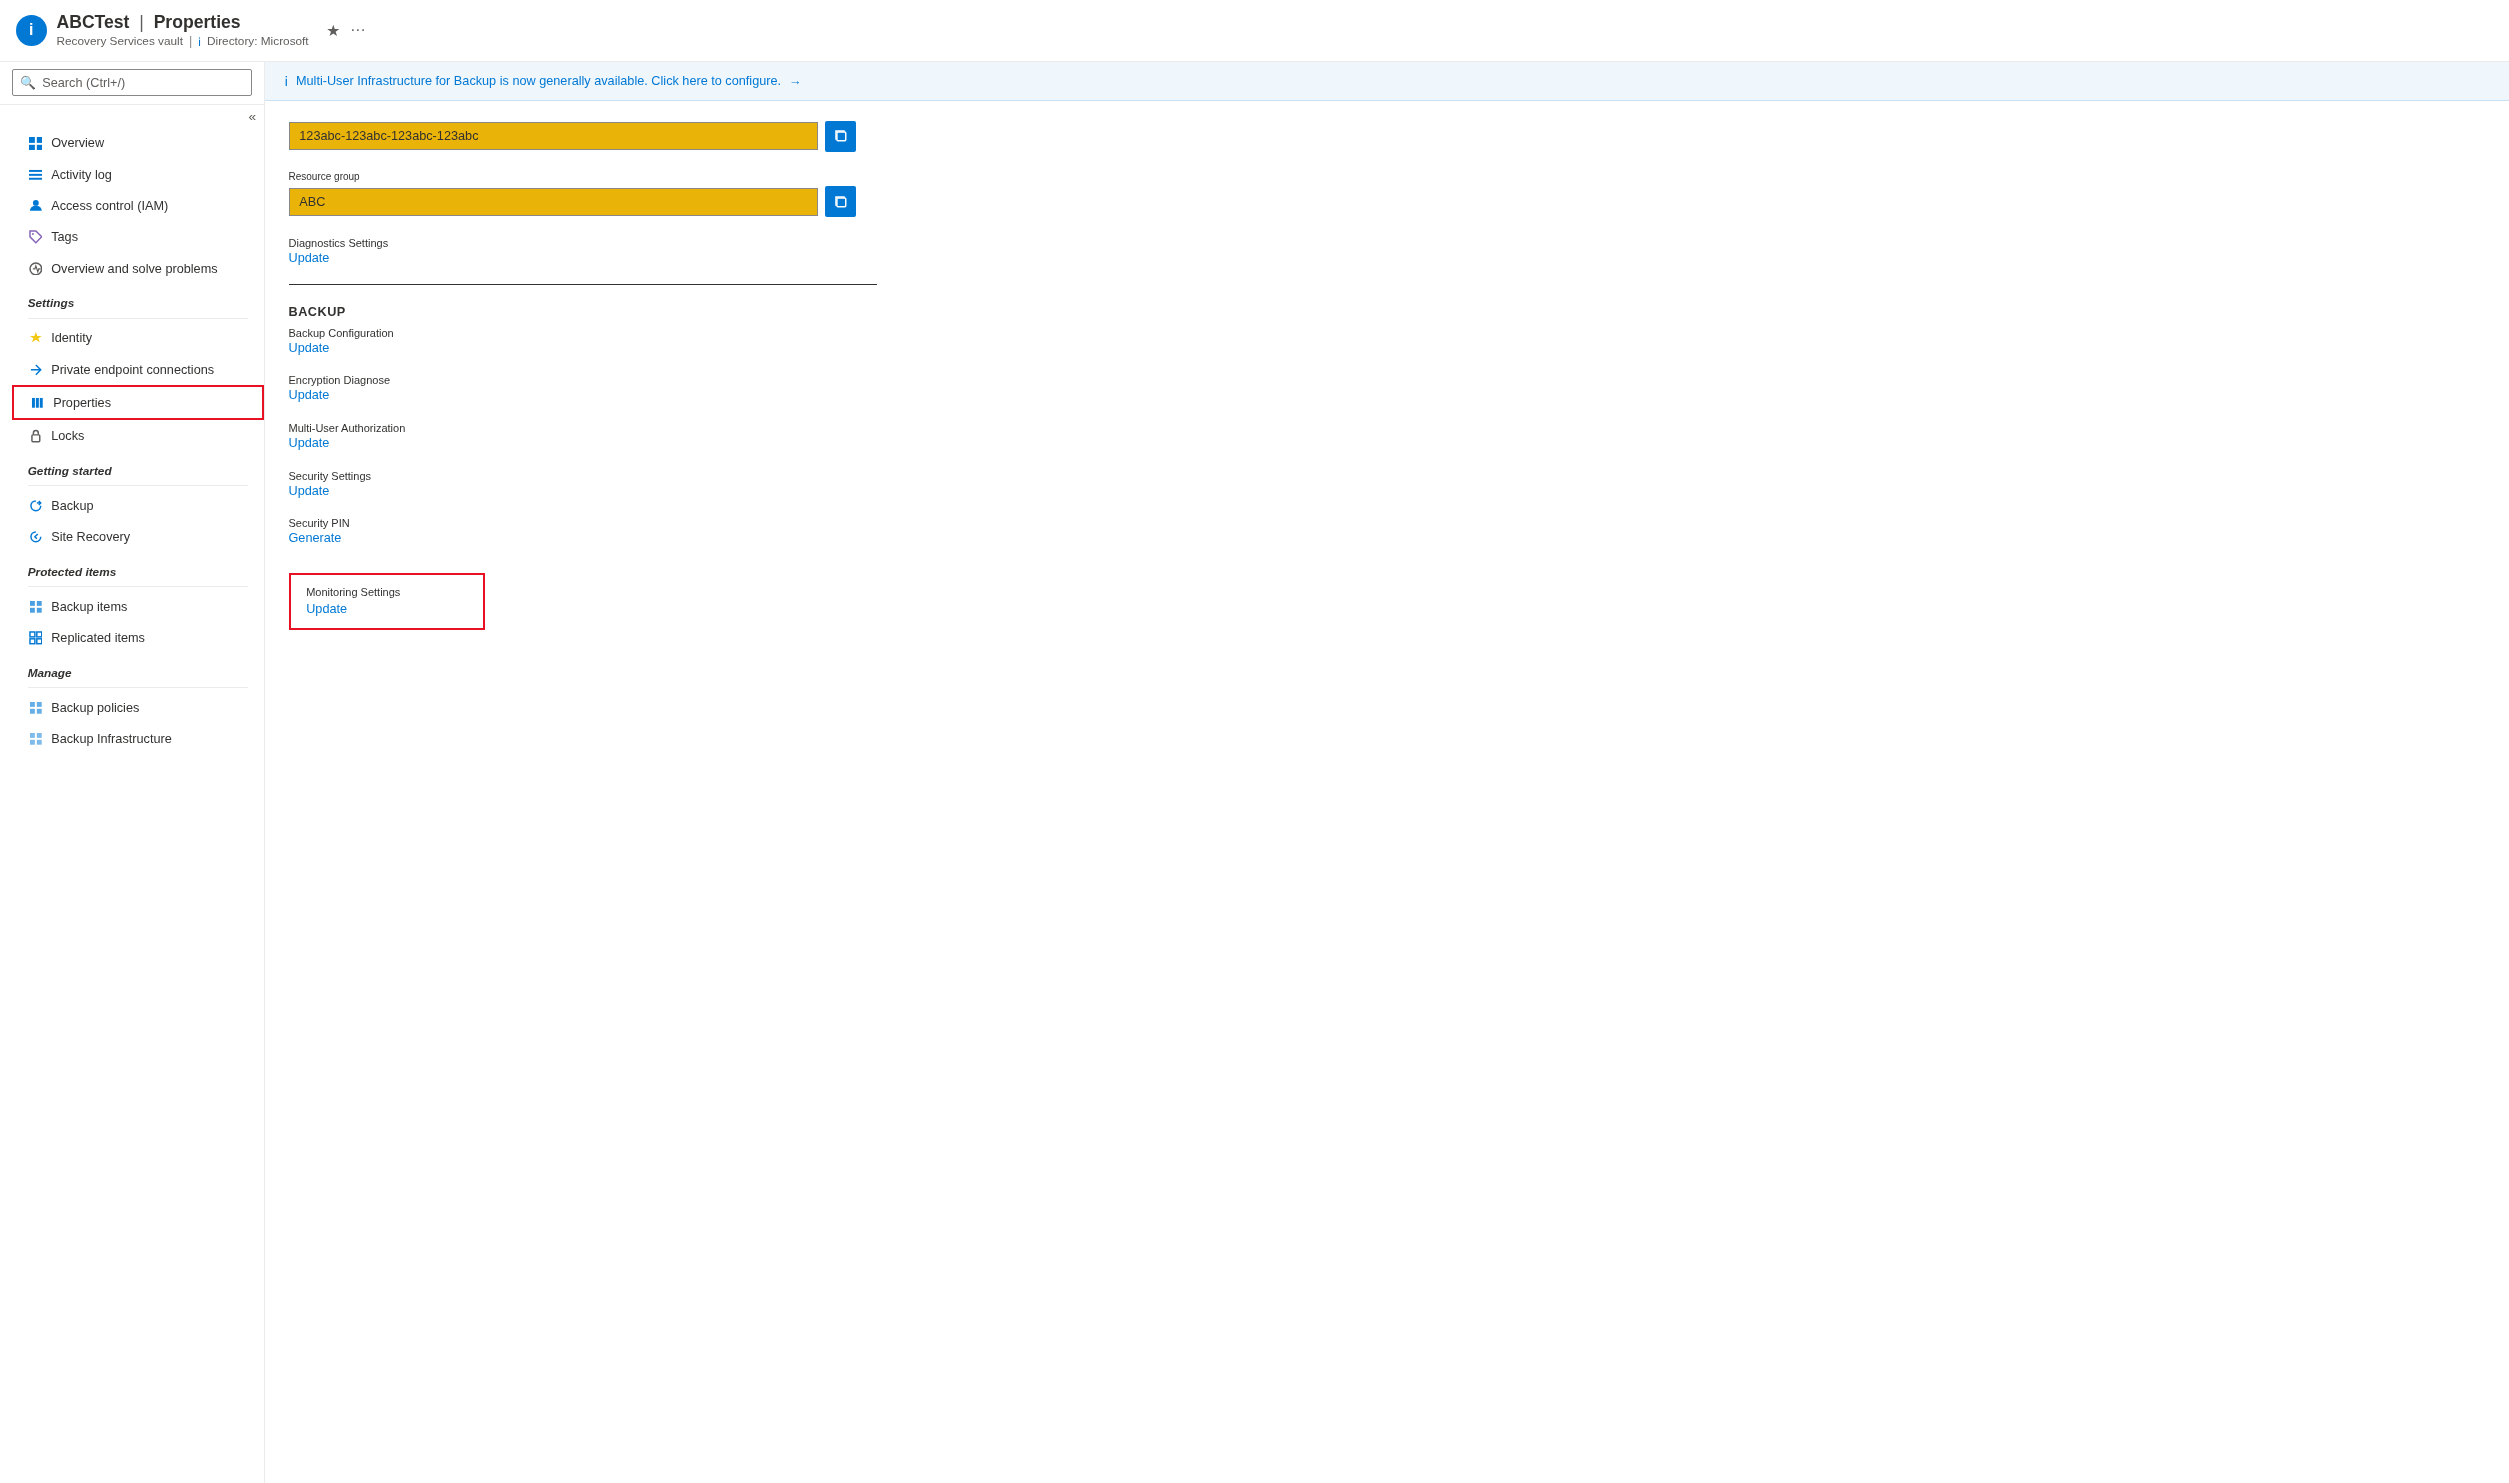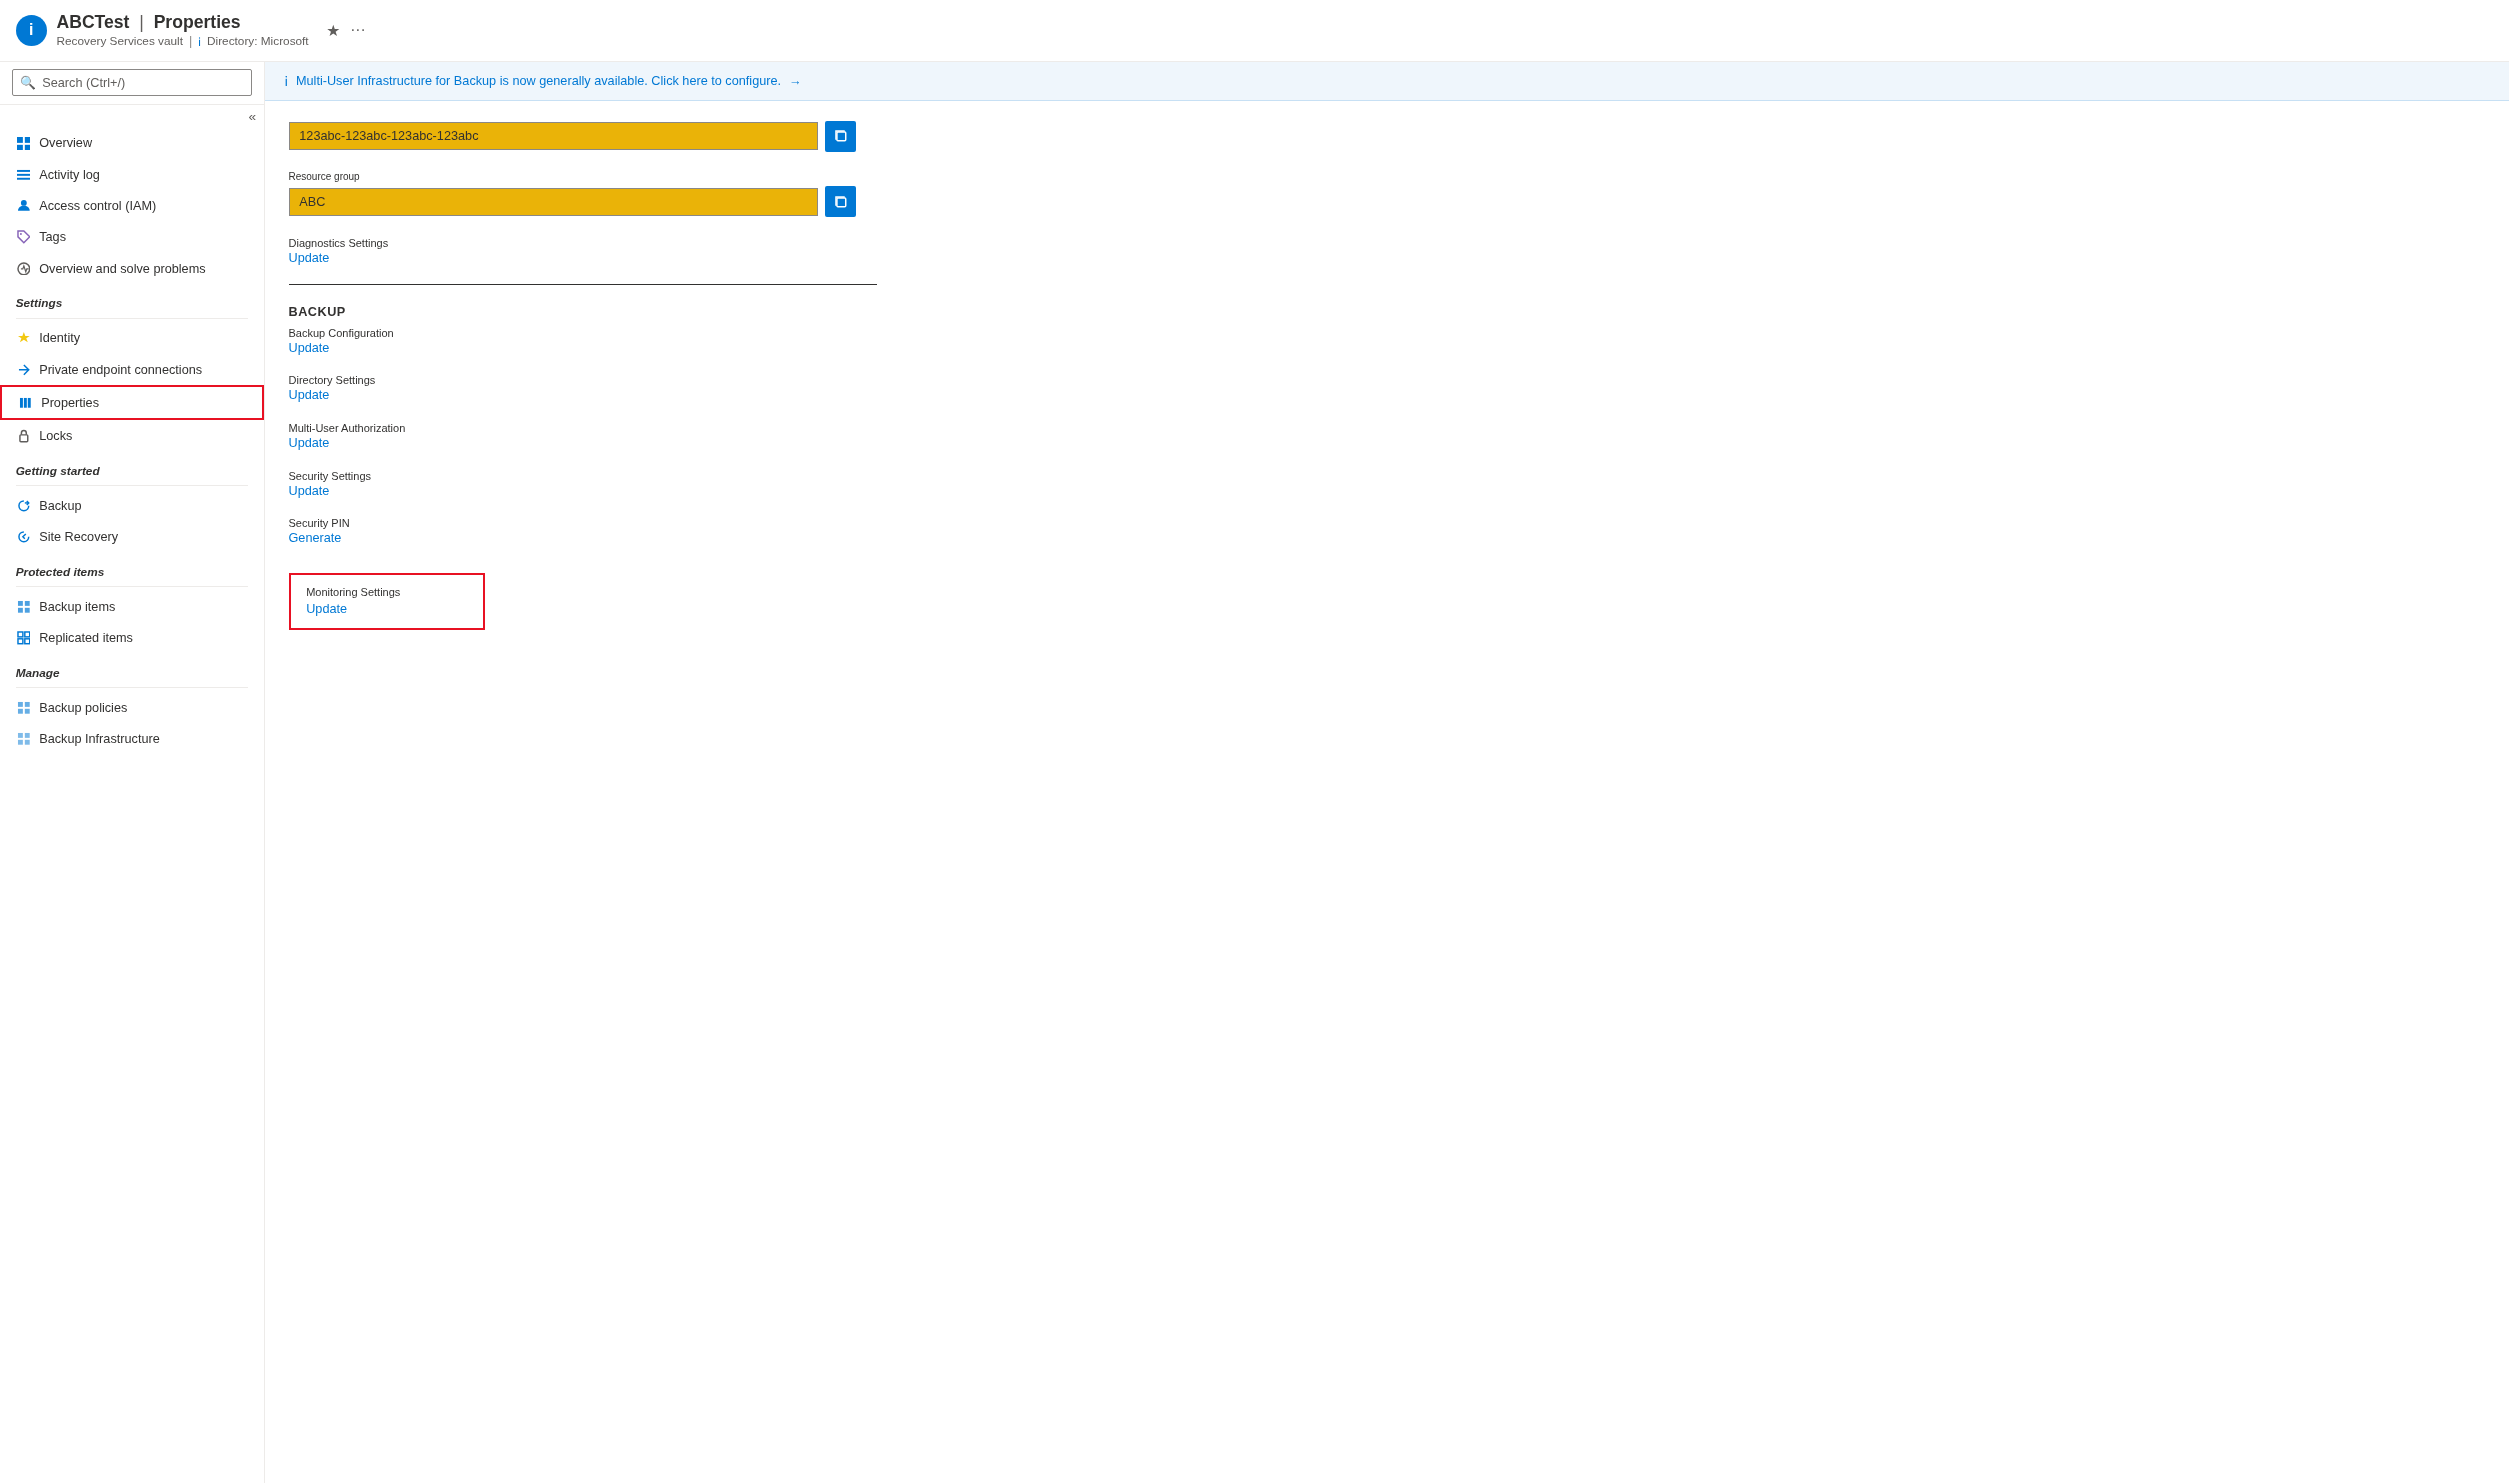--- a/index.html
+++ b/index.html
@@ -18,21 +18,21 @@
     .header-more { font-size: 15.7px; color: #605e5c; cursor: pointer; }
 
     
     .app-body { display: flex; flex: 1; overflow: hidden; }
 
     
     .sidebar { width: 265px; background: #fff; border-right: 1px solid #edebe9; display: flex; flex-direction: column; overflow-y: auto; flex-shrink: 0; }
     .sidebar-search { padding: 7.8px 11.8px; border-bottom: 1px solid #edebe9; }
     .sidebar-search-input { width: 100%; border: 1px solid #8a8886; border-radius: 2px; padding: 4.9px 7.8px; font-size: 12.7px; display: flex; align-items: center; gap: 5.9px; color: #605e5c; background: #fff; cursor: pointer; }
 
-    .sidebar-nav { flex: 1; overflow-y: auto; }
+    .sidebar-nav { flex: 1; overflow-y: auto; padding-left: 12px; }
     .nav-item { display: flex; align-items: center; gap: 7.8px; padding: 7.8px 15.7px; cursor: pointer; color: #323130; font-size: 12.7px; position: relative; }
     .nav-item.selected-red { background: #fff; border: 2px solid #e81123; }
     .nav-icon { width: 15.7px; height: 15.7px; display: flex; align-items: center; justify-content: center; flex-shrink: 0; }
 
     .section-label { padding: 11.8px 15.7px 3.9px; font-size: 11.8px; font-weight: 600; color: #323130; font-style: italic; }
     .section-divider { height: 1px; background: #edebe9; margin: 3.9px 15.7px; }
 
     
     .main { flex: 1; overflow-y: auto; background: #fff; }
     .notification-bar { background: #eff6fc; padding: 9.8px 19.6px; display: flex; align-items: center; gap: 7.8px; font-size: 12.7px; color: #0078d4; border-bottom: 1px solid #c7e0f4; }
@@ -316,21 +316,21 @@
       <div class="section-title">BACKUP</div>
 
       
       <div class="setting-item">
         <div class="setting-name">Backup Configuration</div>
         <a class="setting-link">Update</a>
       </div>
 
       
       <div class="setting-item">
-        <div class="setting-name">Directory Settings</div>
+        <div class="setting-name">Encryption Diagnose</div>
         <a class="setting-link">Update</a>
       </div>
 
       
       <div class="setting-item">
         <div class="setting-name">Multi-User Authorization</div>
         <a class="setting-link">Update</a>
       </div>
 
       

